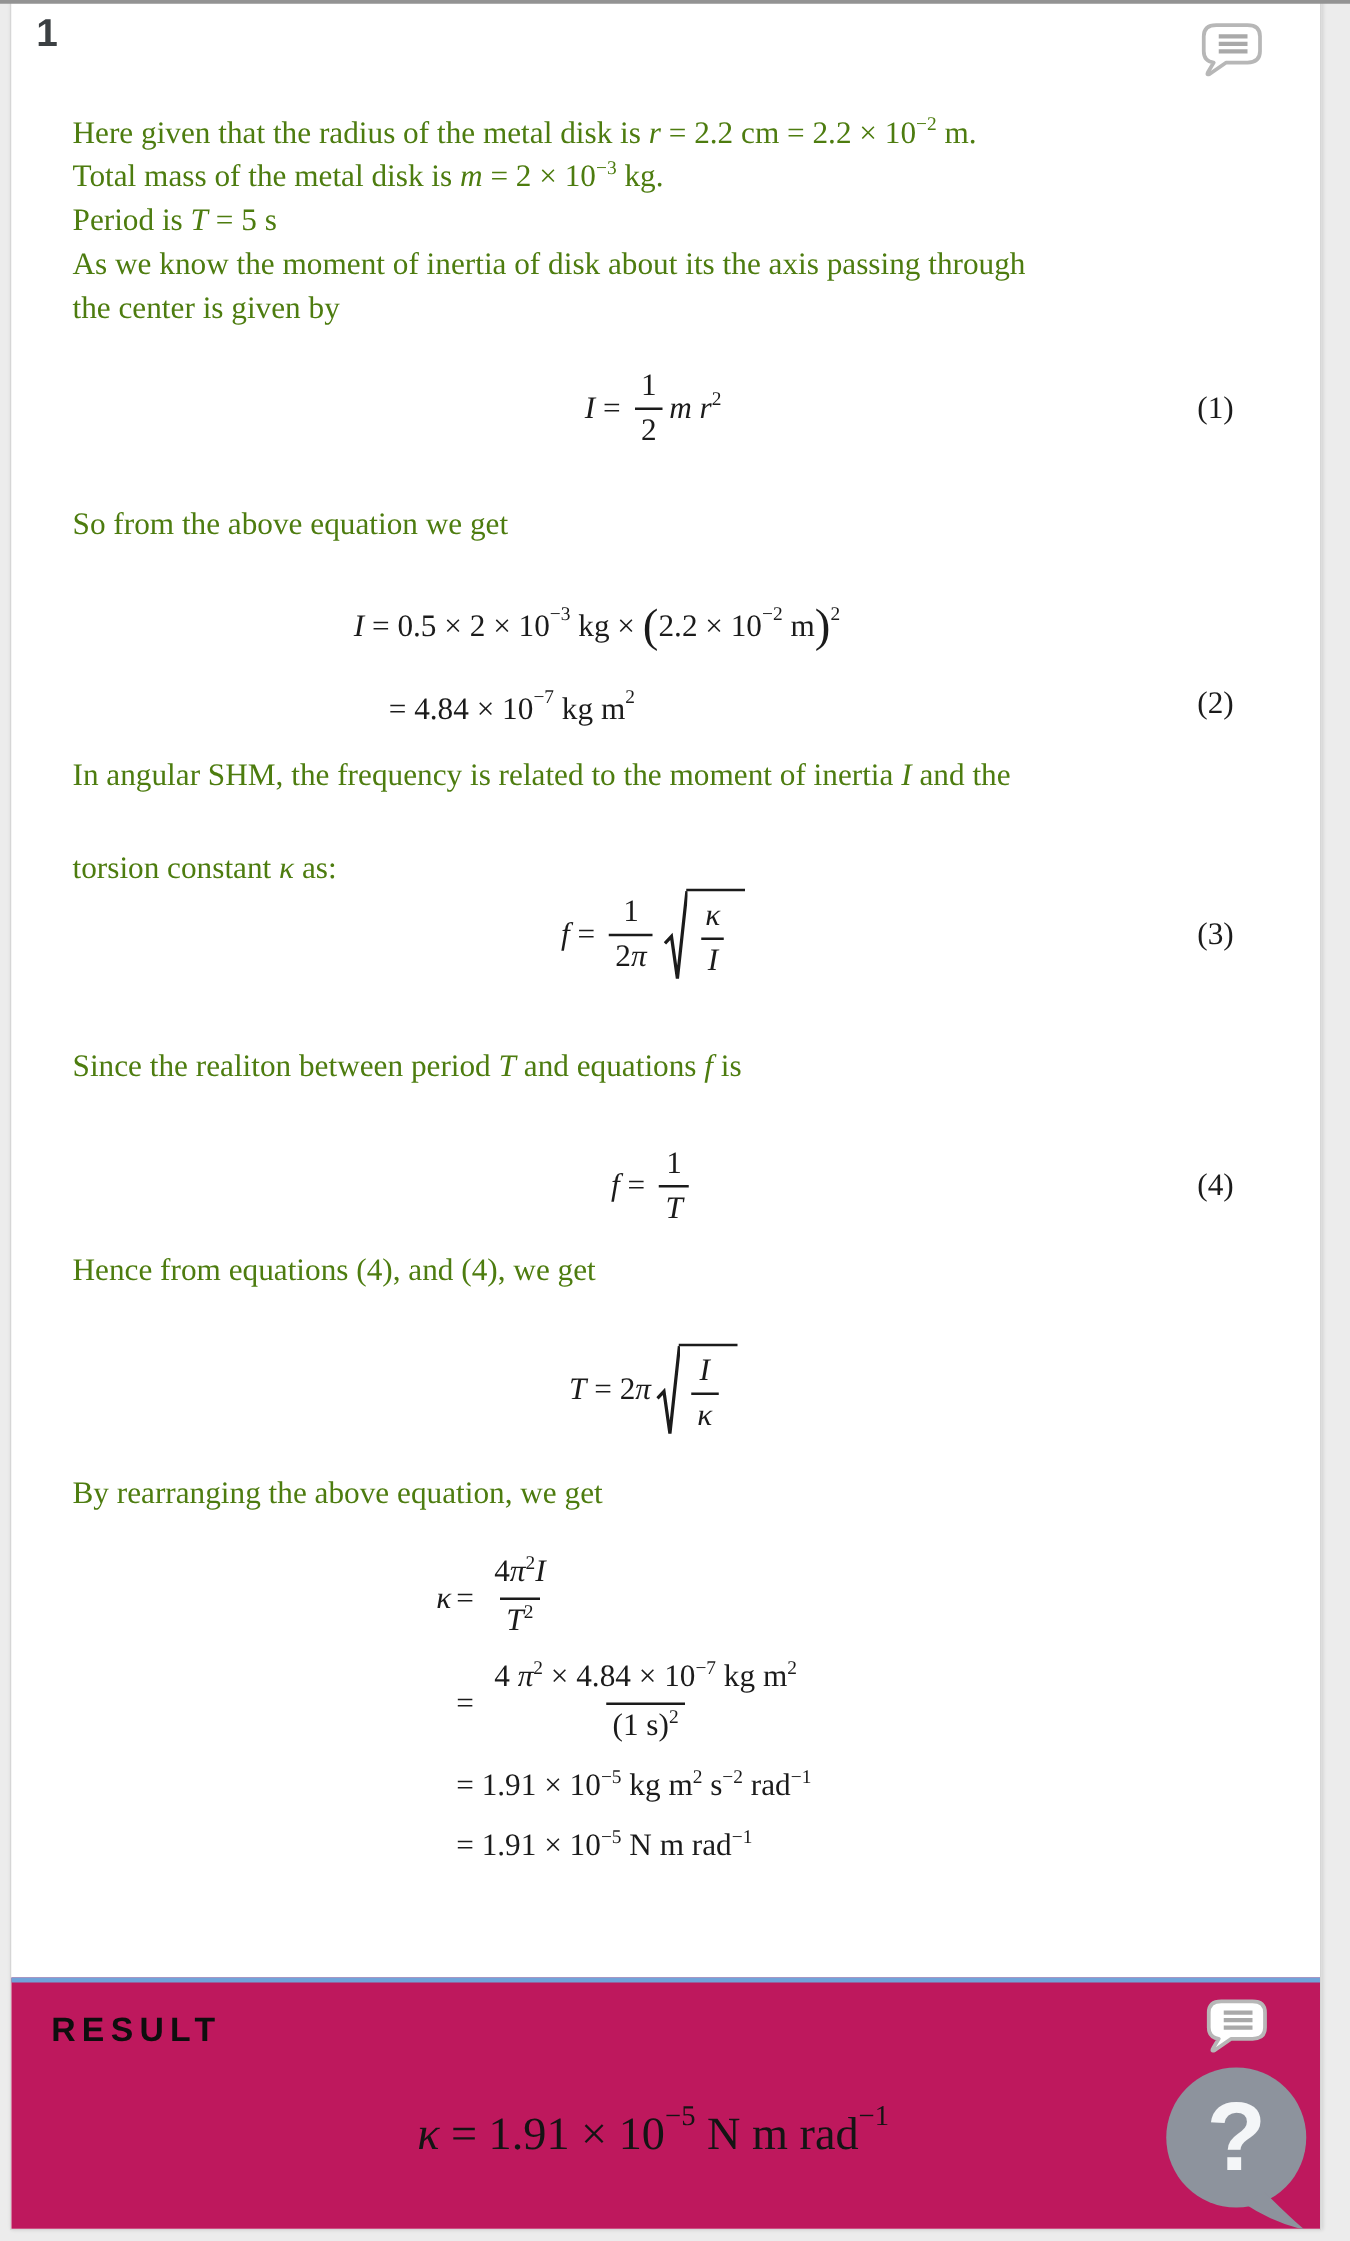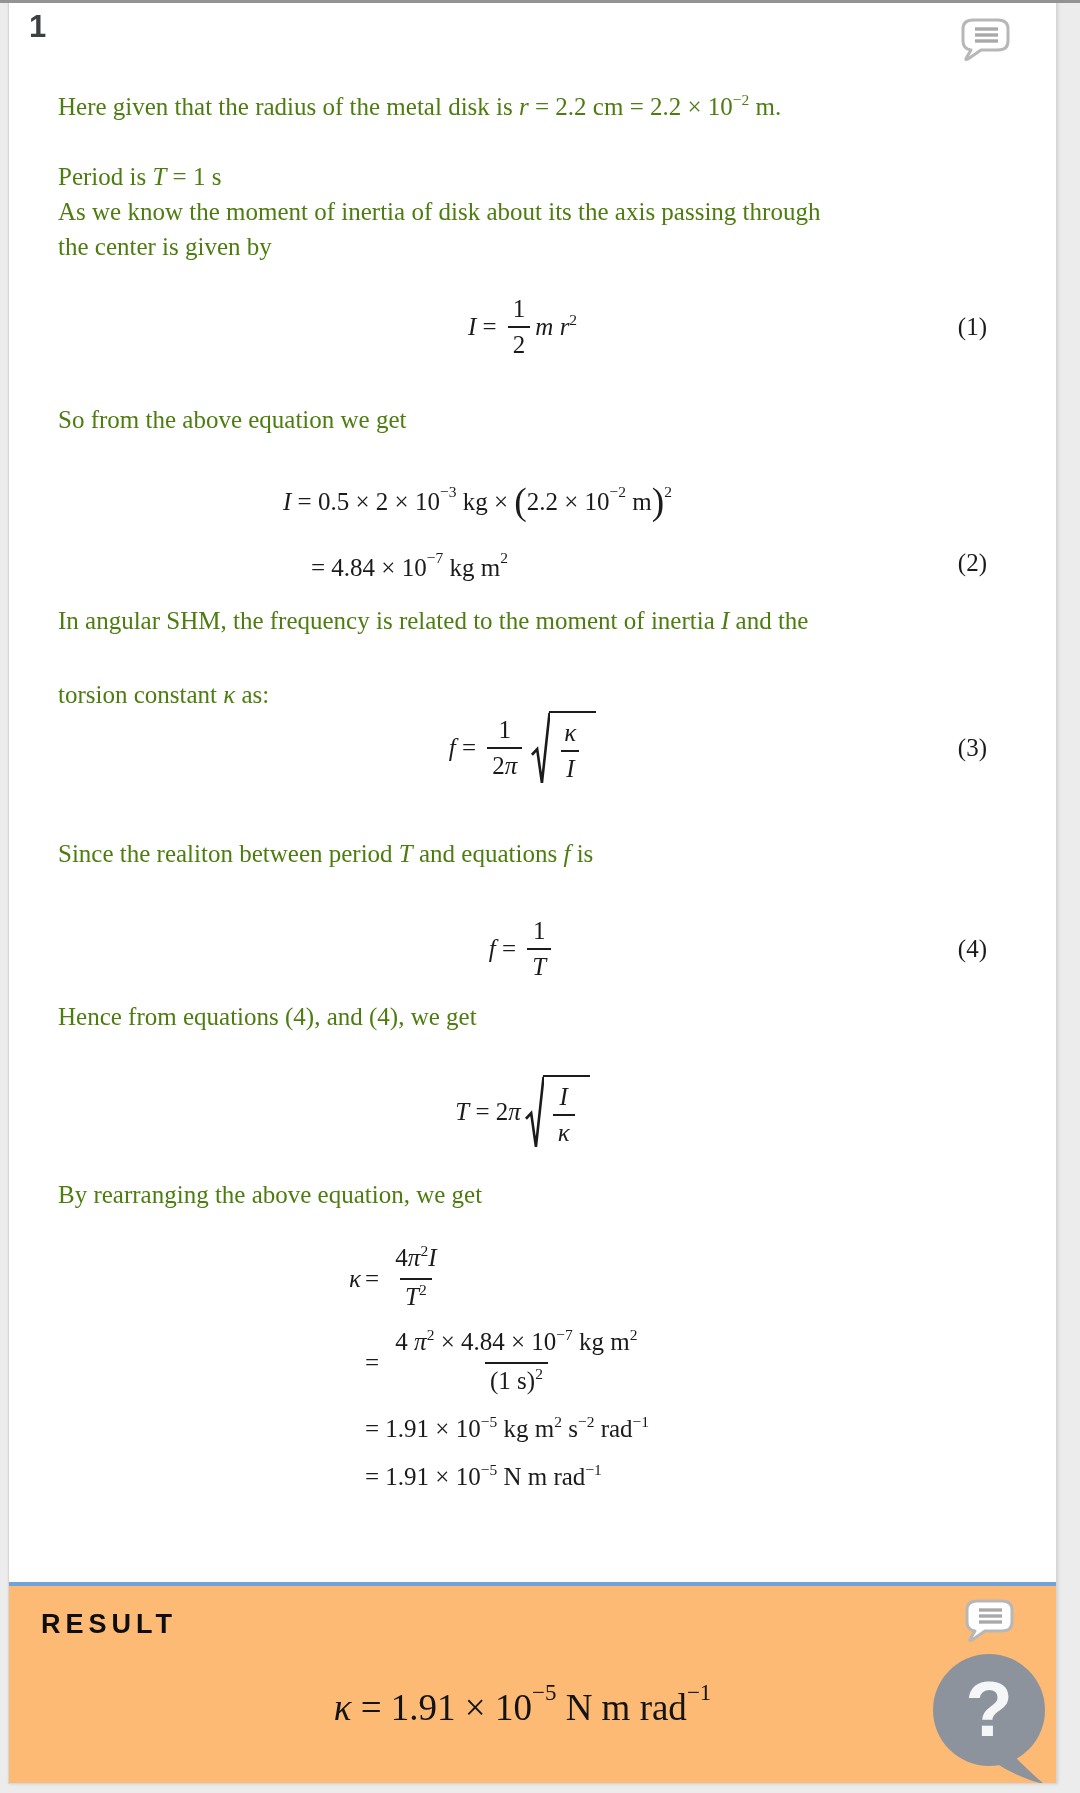--- a/index.html
+++ b/index.html
@@ -23,21 +23,21 @@
   .sq-body{border-top:2.5px solid #1b1b1b;padding:3px 10px 0 5px;display:flex;align-items:center;margin-left:-1px;}
   .eq-row{position:absolute;left:49px;right:69px;display:flex;align-items:center;justify-content:center;}
   .eq-num{position:absolute;right:0;font-size:25px;color:#1b1b1b;}
   .eq2-l1{position:absolute;left:274px;top:470px;height:62px;display:flex;align-items:center;}
   .eq2-l2{position:absolute;left:302px;top:544px;height:46px;display:flex;align-items:center;}
   .eq2-num{position:absolute;right:69px;top:548px;font-size:25px;color:#1b1b1b;}
   .kappa{position:absolute;left:320px;top:1240px;display:grid;grid-template-columns:36px auto;
     row-gap:8px;align-items:center;font-size:25px;color:#1b1b1b;}
   .kappa .klhs{grid-column:1;grid-row:1;justify-self:end;padding-right:4px;}
   .kappa .krhs{grid-column:2;display:flex;align-items:center;white-space:pre;min-height:40px;}
-  .result{position:absolute;left:0;top:1581px;width:100%;height:203px;background:#fdba74;
+  .result{position:absolute;left:0;top:1581px;width:100%;height:203px;background:#be185d;
     border-top:4px solid #71a2d9;box-sizing:border-box;}
   .result-label{position:absolute;left:32px;top:23px;font-family:"Liberation Sans",sans-serif;
     font-weight:700;font-size:27px;letter-spacing:5px;color:#0e0e0e;}
   .result-eq{position:absolute;left:49px;right:69px;top:100px;display:flex;justify-content:center;
     align-items:center;font-size:37px;white-space:pre;color:#141414;}
   .help-bubble{position:absolute;right:6px;top:64px;width:120px;height:140px;border:none;background:none;padding:0;cursor:pointer;}
   .help-q{font-family:"Liberation Sans",sans-serif;font-weight:700;}
 </style>
 </head>
 <body>
@@ -53,21 +53,22 @@
       <svg viewBox="0 0 52 46" width="52" height="46">
         <path d="M15 3 H38 Q48 3 48 12 V24 Q48 33 38 33 H21 L8 42 Q4.5 43.8 6.8 40 L11 33 Q3 32 3 24 V12 Q3 3 13 3 Z" fill="#ffffff" stroke="#b7b7b7" stroke-width="3" stroke-linejoin="round"></path>
         <line x1="15" y1="12" x2="38" y2="12" stroke="#a9a9a9" stroke-width="3.4"></line>
         <line x1="15" y1="18" x2="38" y2="18" stroke="#a9a9a9" stroke-width="3.4"></line>
         <line x1="15" y1="24" x2="38" y2="24" stroke="#a9a9a9" stroke-width="3.4"></line>
       </svg>
     </span>
   </button>
 
   <div class="line" style="top:88px"><span>Here given that the radius of the metal disk is </span><span class="it">r</span><span> = 2.2 cm = 2.2 × 10</span><span class="sup">−2</span><span> m.</span></div>
-  <div class="line" style="top:158px"><span>Period is </span><span class="it">T</span><span> = 1 s</span></div>
+  <div class="line" style="top:123px"><span>Total mass of the metal disk is </span><span class="it">m</span><span> = 2 × 10</span><span class="sup">−3</span><span> kg.</span></div>
+  <div class="line" style="top:158px"><span>Period is </span><span class="it">T</span><span> = 5 s</span></div>
   <div class="line" style="top:228px"><span>the center is given by</span></div>
   <div class="line" style="top:193px"><span>As we know the moment of inertia of disk about its the axis passing through</span></div>
 
   <div class="eq-row" style="top:272px;height:108px">
     <span class="m">
       <span><span class="it">I</span><span> = </span></span><span class="frac"><span class="fnum">1</span><span class="fden">2</span></span><span><span class="it">m</span><span> </span><span class="it">r</span><span class="sup">2</span></span>
     </span>
     <span class="eq-num">(1)</span>
   </div>
 

